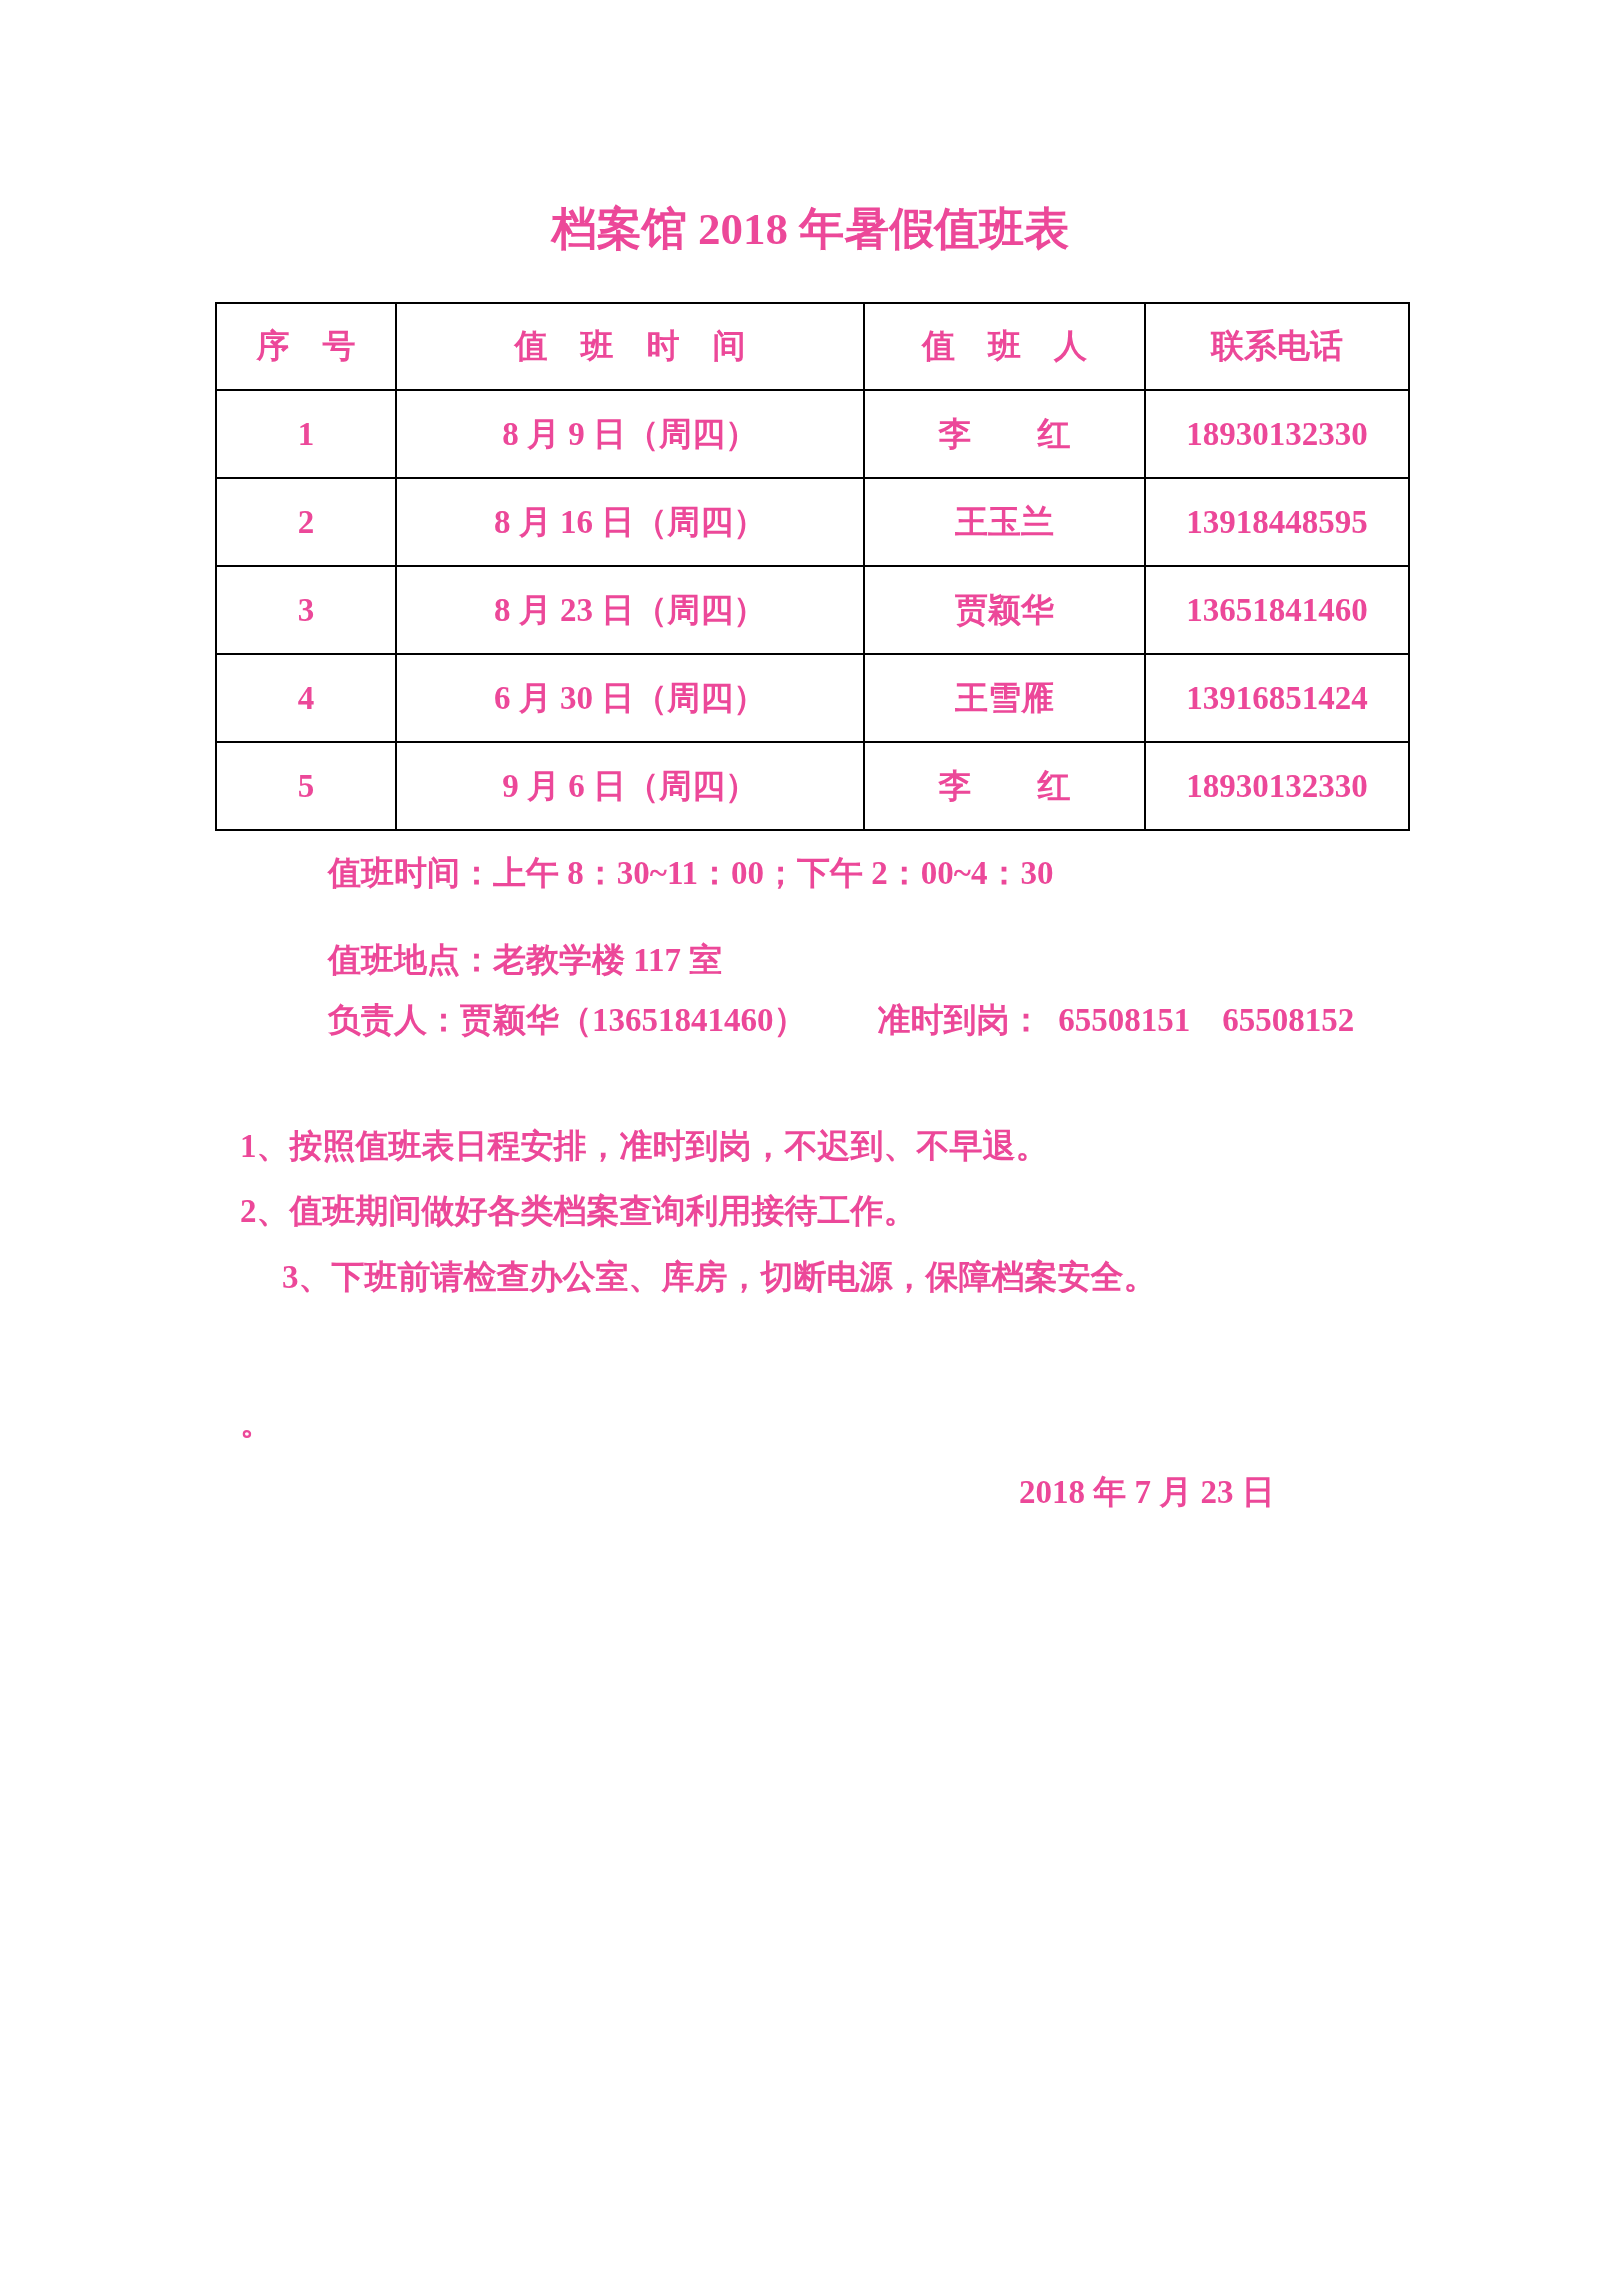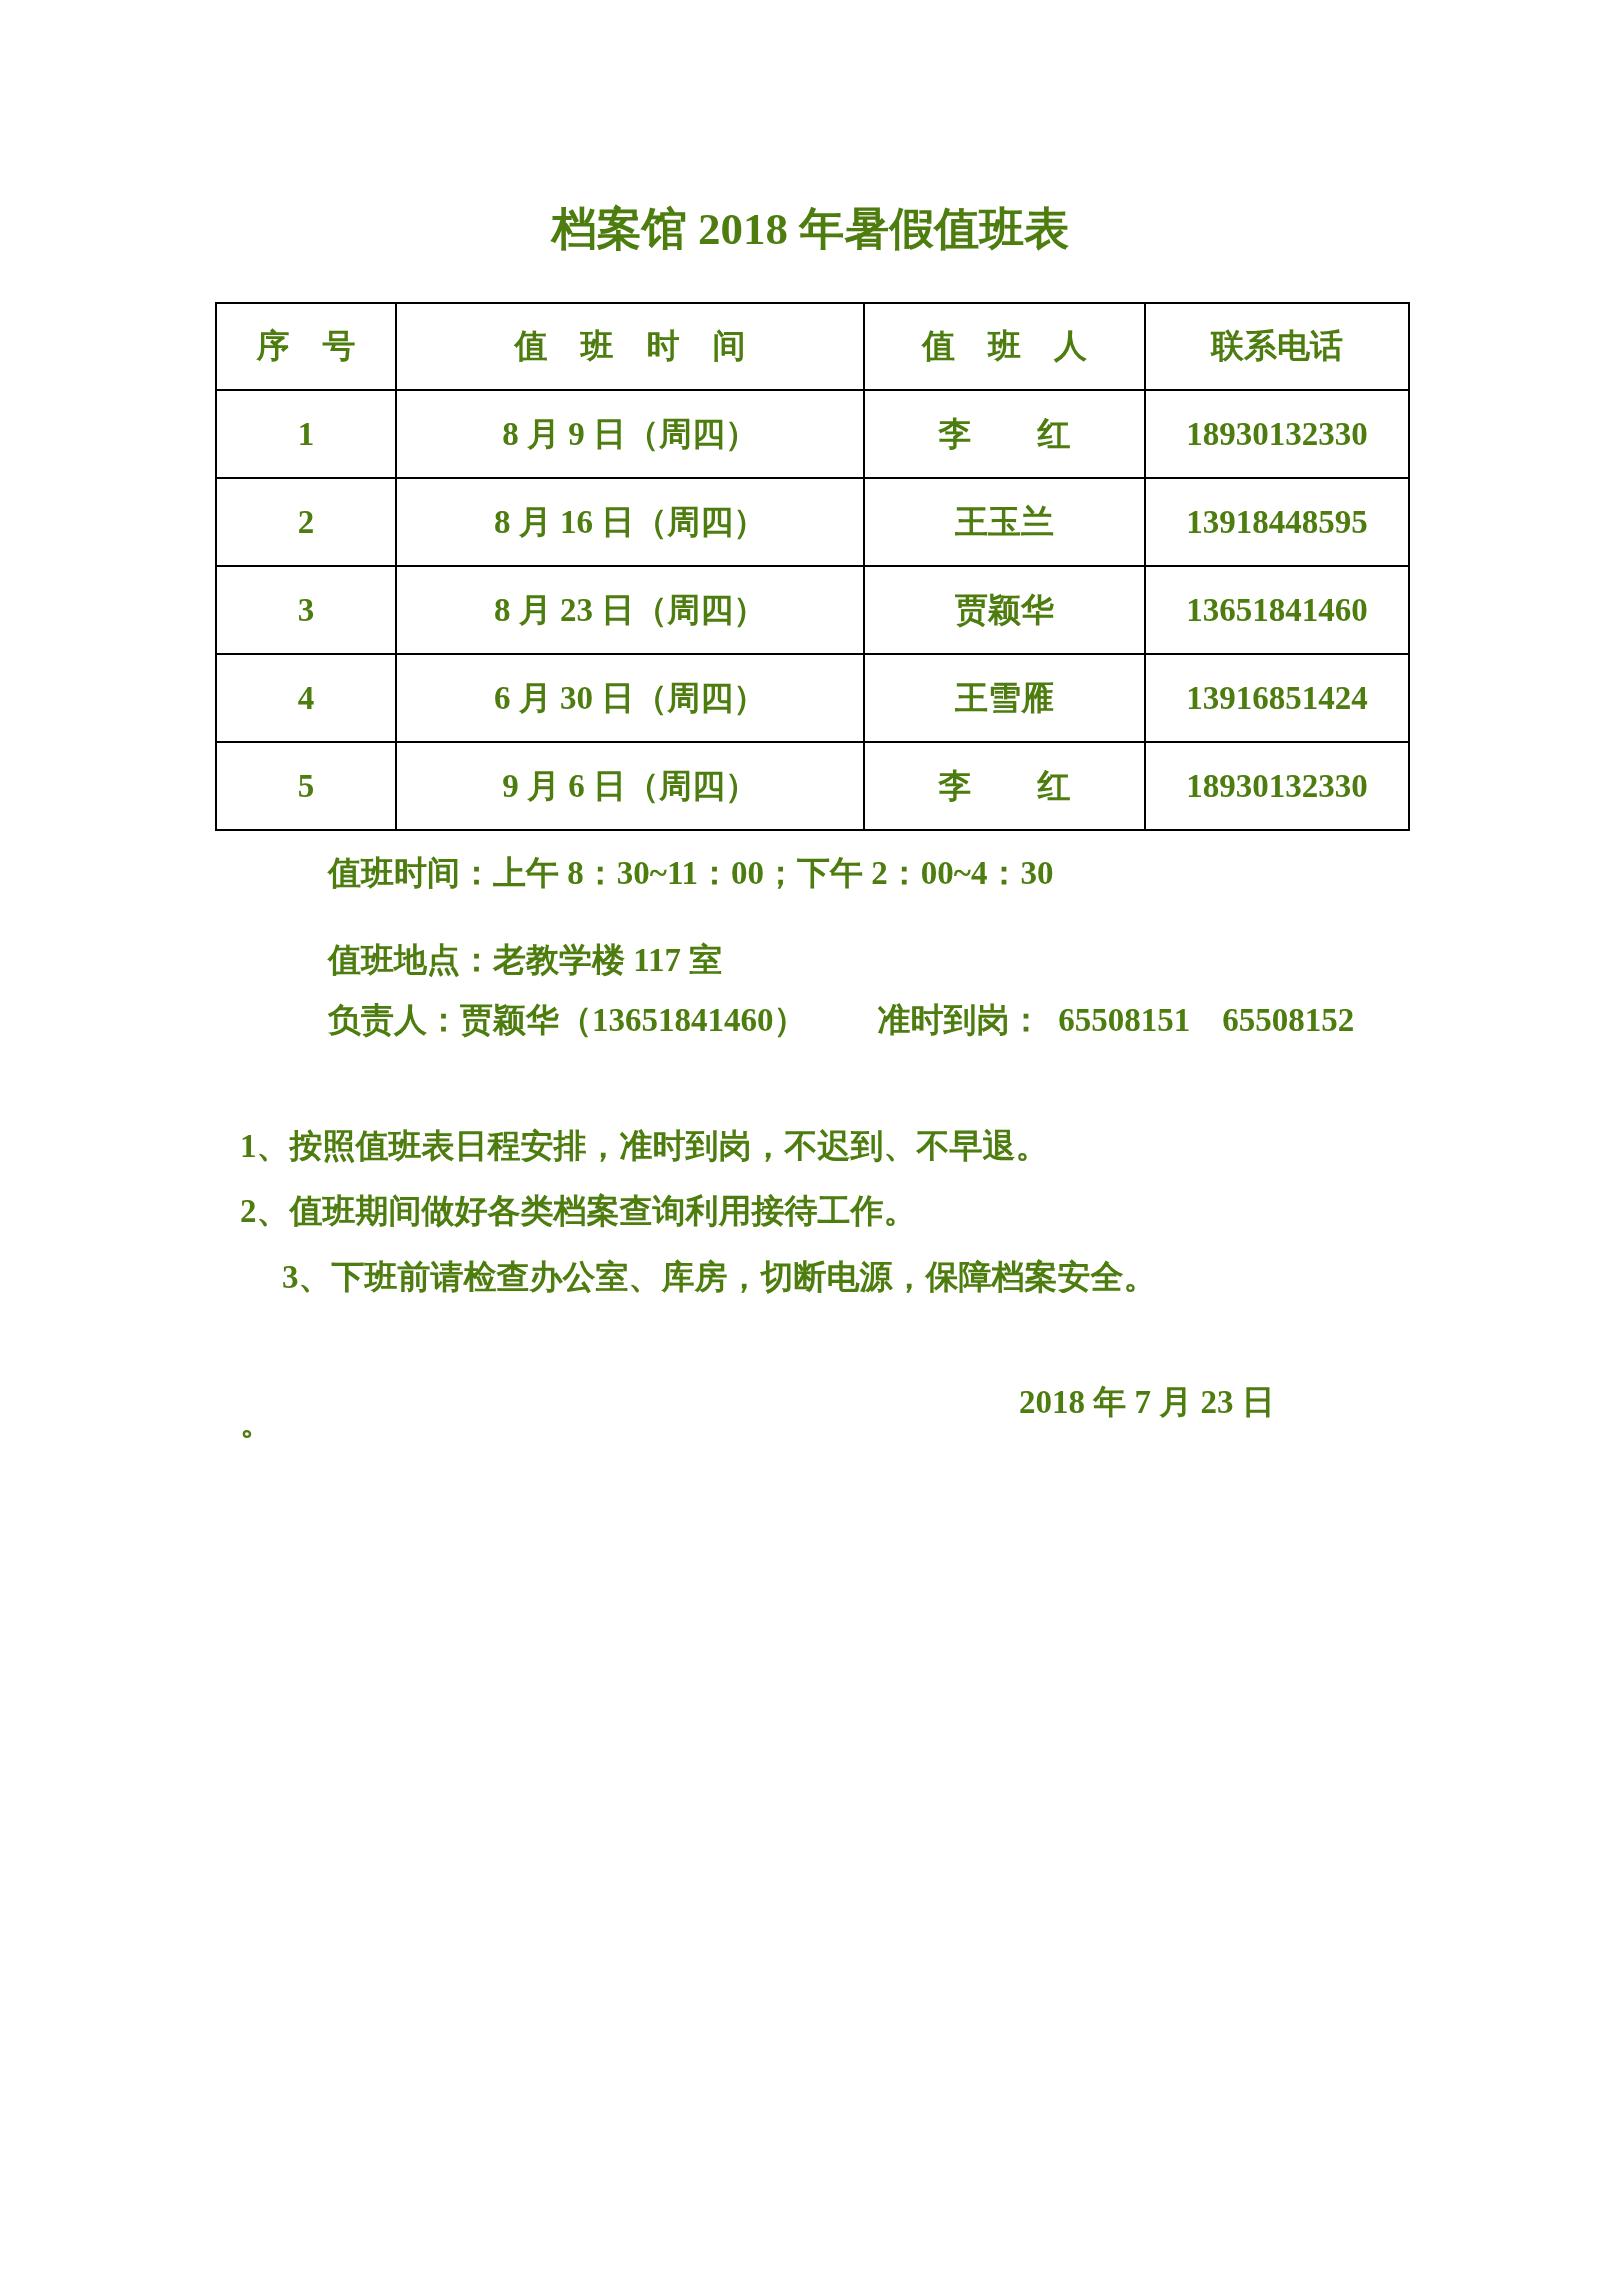--- a/index.html
+++ b/index.html
@@ -5,21 +5,21 @@
   html, body {
     margin: 0;
     padding: 0;
     background: #ffffff;
   }
   .page {
     position: relative;
     width: 1621px;
     height: 2293px;
     background: #ffffff;
-    color: #4d7c0f;
+    color: #ec4899;
     font-family: "Liberation Serif", "DejaVu Serif", serif;
     font-weight: bold;
     overflow: hidden;
   }
   .title {
     position: absolute;
     top: 199px;
     left: 0;
     width: 100%;
     text-align: center;
@@ -60,21 +60,21 @@
   .note-place { top: 942px; }
   .note-contact { top: 1002px; display: flex; align-items: baseline; }
   .note-contact .contact-label { margin-left: 71px; }
   .note-contact .contact-num1  { margin-left: 15.7px; }
   .note-contact .contact-num2  { margin-left: 32px; }
   .rule { left: 240px; }
   .rule1 { top: 1128px; }
   .rule2 { top: 1193px; }
   .rule3 { top: 1259px; margin-left: 42px; }
   .stray { left: 240px; top: 1405px; }
-  .docdate { left: 1019px; top: 1384px; }
+  .docdate { left: 1019px; top: 1474px; }
 </style>
 </head>
 <body>
 
 <div class="page">
 
   <div class="title">档案馆 2018 年暑假值班表</div>
 
   <table class="duty">
     <colgroup>

